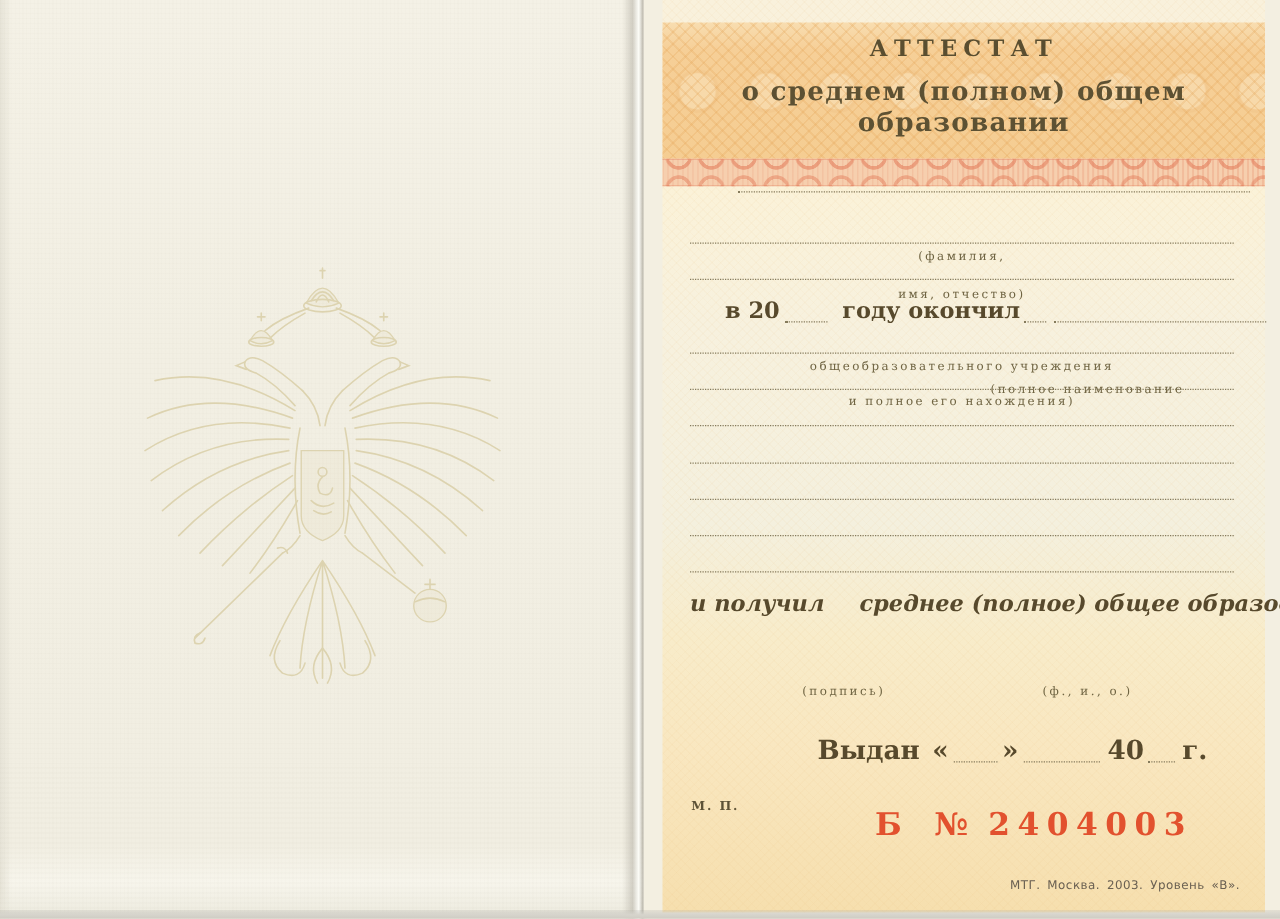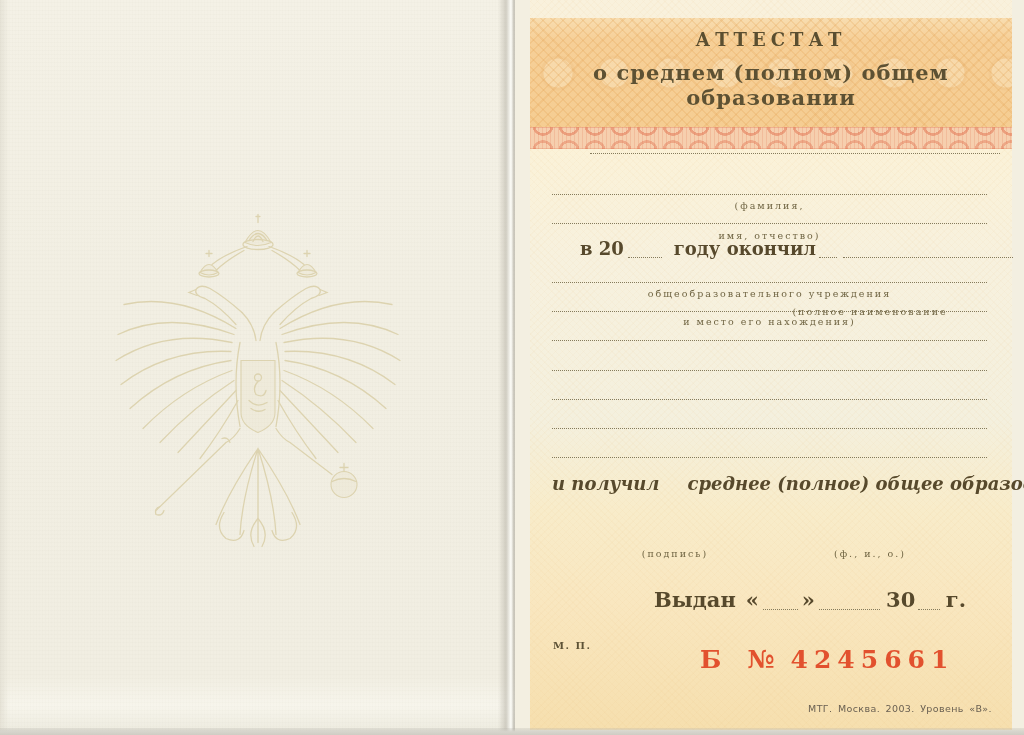--- a/index.html
+++ b/index.html
@@ -197,21 +197,21 @@
         <span class="lbl">в 20</span>
         <span class="seg" style="width:34px;margin-left:4px;"></span>
         <span class="lbl" style="margin-left:12px;">году окончил</span>
         <span class="seg" style="width:18px;margin-left:3px;"></span>
         <span class="fill" style="margin-left:6px;"></span>
       </div>
       <div class="cap" id="cap-school1">(полное  наименование</div>
       <div class="hr" id="line-school2"></div>
       <div class="cap" id="cap-school2">общеобразовательного  учреждения</div>
       <div class="hr" id="line-school3"></div>
-      <div class="cap" id="cap-school3">и  место  его  нахождения)</div>
+      <div class="cap" id="cap-school3">и  полное  его  нахождения)</div>
 
       <div class="hr" id="line-b1"></div>
       <div class="hr" id="line-b2"></div>
       <div class="hr" id="line-b3"></div>
       <div class="hr" id="line-b4"></div>
       <div class="hr" id="line-b5"></div>
 
       <div class="row" id="row-received">
         <span class="lbl">и получил</span>
         <span class="seg" style="width:36px;margin-left:6px;"></span>
@@ -220,31 +220,31 @@
 
       <div class="cap" id="cap-signature">(подпись)</div>
       <div class="cap" id="cap-fio">(ф., и., о.)</div>
 
       <div class="row" id="row-issued">
         <span class="lbl">Выдан</span>
         <span class="lbl" style="margin-left:10px;">«</span>
         <span class="seg" style="width:42px;margin-left:4px;"></span>
         <span class="lbl" style="margin-left:4px;">»</span>
         <span class="seg" style="width:74px;margin-left:4px;"></span>
-        <span class="lbl" style="margin-left:6px;">30</span>
+        <span class="lbl" style="margin-left:6px;">40</span>
         <span class="seg" style="width:26px;margin-left:3px;"></span>
         <span class="lbl" style="margin-left:6px;">г.</span>
       </div>
 
       <div id="seal-mark">М. П.</div>
 
       <div id="serial-row">
         <span class="series">Б</span>
         <span class="nsign">№</span>
-        <span class="num">4245661</span>
+        <span class="num">2404003</span>
       </div>
 
       <div id="imprint">МТГ. Москва. 2003. Уровень «В».</div>
     </div>
   </div>
 
   <div id="bottom-edge"></div>
 </div>
 
 </body></html>

